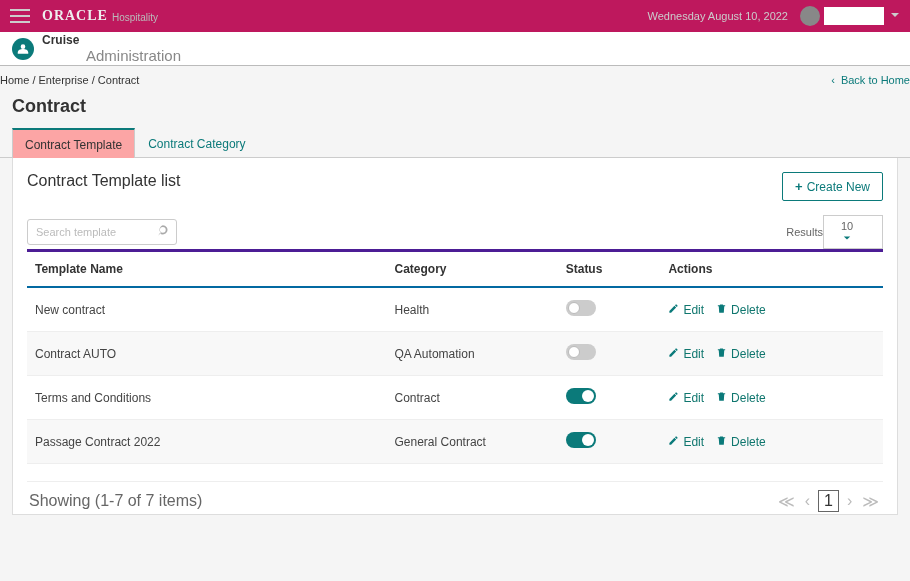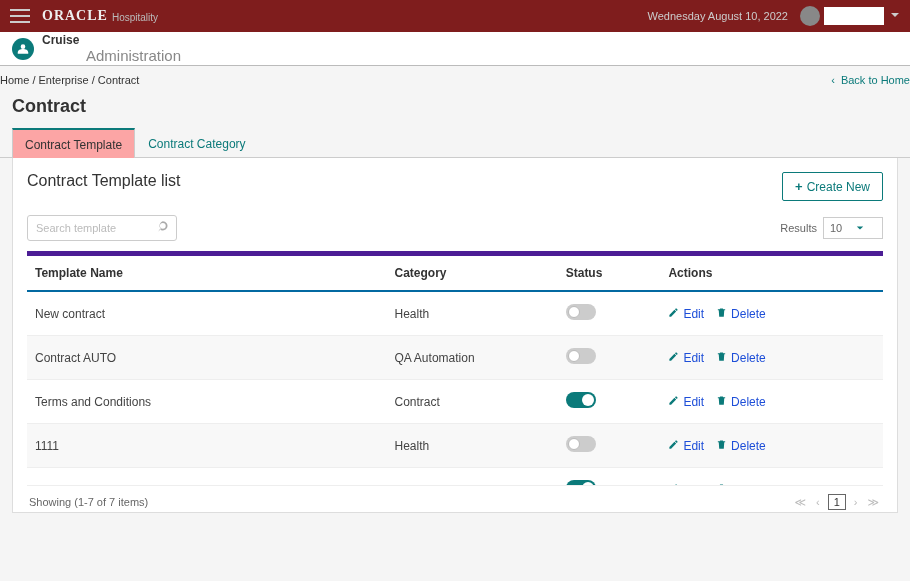--- a/index.html
+++ b/index.html
@@ -1,19 +1,19 @@
 <!DOCTYPE html>
 <html><head>
   <meta charset="utf-8">
   <style>
     * { box-sizing: border-box; margin: 0; padding: 0; }
     body { font-family: Arial, Helvetica, sans-serif; font-size: 12px; color: #333; width: 910px; height: 581px; overflow: hidden; background: #f5f5f5; }
     
     
-    .topbar { height: 32px; background: #7f1d1d; display: flex; align-items: center; padding: 0 10px; color: #ccc; }
+    .topbar { height: 32px; background: #be185d; display: flex; align-items: center; padding: 0 10px; color: #ccc; }
     .hamburger { width: 20px; height: 14px; display: flex; flex-direction: column; justify-content: space-between; cursor: pointer; margin-right: 12px; }
     .hamburger span { height: 2px; background: #ccc; }
     .brand-logo { font-family: Georgia, serif; font-weight: bold; font-size: 14px; color: #eee; letter-spacing: 1px; }
     .brand-sub { font-size: 10px; color: #bbb; margin-left: 4px; position: relative; top: 1px; }
     .topbar-spacer { flex: 1; }
     .date-text { font-size: 11px; color: #ccc; margin-right: 12px; }
     .avatar { width: 20px; height: 20px; border-radius: 50%; background: #888; margin-right: 4px; }
     .user-name { background: #fff; width: 60px; height: 18px; margin-right: 6px; }
     .user-caret svg { fill: #ccc; }
     
@@ -40,51 +40,51 @@
     .tab { padding: 8px 12px 6px; font-size: 12px; color: #0b7a7a; cursor:pointer; border:1px solid transparent; border-bottom:none; position:relative; top:1px; }
     .tab.active { background: #fca5a5; border-color:#ccc; border-top:2px solid #0b7a7a; color:#333; }
     
     
     .panel { background:#fff; margin: 0 12px; border:1px solid #ddd; border-top:none; padding: 14px 14px 2px; position:relative; }
     .panel-header { display:flex; justify-content:space-between; margin-bottom: 14px; }
     .panel-title { font-size: 16px; color:#333; }
     .btn-create { border:1px solid #0b7a7a; background:#fff; color:#0b7a7a; padding:6px 12px; font-size:12px; cursor:pointer; border-radius:2px; display:flex; align-items:center; gap:4px; }
     .btn-create .plus { font-size:13px; font-weight:bold; }
     
-    .filter-row { display:flex; justify-content:space-between; align-items:center; padding-bottom:10px; border-bottom:5px solid #4c1d95; margin-bottom:0; }
+    .filter-row { display:flex; justify-content:space-between; align-items:center; border-bottom:3px solid #4c1d95; margin-bottom:0; }
     .search-wrap { position:relative; }
     .search-input { width:150px; padding:4px 24px 4px 8px; border:1px solid #ccc; border-radius:3px; font-size:11px; height:26px; }
     .search-input::placeholder { color:#bbb; }
     .search-icon-pos { position:absolute; right:6px; top:5px; }
     .search-icon-pos svg { width:14px; height:14px; fill:#aaa; }
-    .results-wrap { display:flex; align-items:center; gap:6px; font-size:11px; color:#666;justify-content:space-between; }
-    .results-select { border:1px solid #ccc; padding:4px 18px 4px 6px; font-size:11px; position:relative; background:#fff; cursor:pointer; width:60px; display:flex; justify-content:space-between; align-items:center; }
+    .results-wrap { display:flex; align-items:center; font-size:11px; color:#666;justify-content:space-between; }
+    .results-select { border:1px solid #ccc; padding:4px 18px 4px 6px; font-size:11px; position:relative; background:#fff; cursor:pointer; width:60px; display:flex; justify-content:space-between; align-items:center;flex-direction:column; }
     .results-select .caret svg { fill:#0b7a7a; }
     
     
     .table-scroll { height: 230px; overflow-y:auto; border-bottom:1px solid #eee; }
     table { width:100%; border-collapse:collapse; font-size:12px; }
     thead th { text-align:left; padding:10px 8px; font-weight:bold; color:#333; border-bottom:2px solid #0369a1; }
     tbody td { padding:12px 8px; color:#444; border-bottom:1px solid #eee; }
     tbody tr:nth-child(even) { background:#f8f8f8; }
     .col-name { width:42%; }
     .col-cat { width:20%; }
     .col-status { width:12%; }
     .col-actions { width:26%; }
     
     .toggle { width:30px; height:16px; border-radius:8px; background:#ccc; position:relative; display:inline-block; }
     .toggle::after { content:''; width:12px; height:12px; background:#fff; border-radius:50%; position:absolute; top:2px; left:2px; border:1px solid #bbb; box-sizing:border-box; }
     .toggle.on { background:#0b7a7a; }
     .toggle.on::after { left:auto; right:2px; border:none; }
     
-    .action-link { color:#1d4ed8; text-decoration:none; margin-right:12px; display:inline-flex; align-items:center; gap:4px; cursor:pointer; }
+    .action-link { color:#0f766e; text-decoration:none; margin-right:12px; display:inline-flex; align-items:center; gap:4px; cursor:pointer; }
     .action-link svg { width:11px; height:11px; fill:#0b7a7a; }
     
     
-    .footer-row { display:flex; justify-content:space-between; align-items:center; margin-top:4px; font-size:11px; color:#666; padding:4px 2px 0; }
+    .footer-row { display:flex; justify-content:space-between; align-items:center; margin-top:4px; font-size:16px; color:#666; padding:4px 2px 0; }
     .pager { display:flex; align-items:center; gap:6px; }
     .pager span { color:#bbb; cursor:default; padding:0 2px; }
     .pager .page-current { border:1px solid #666; color:#333; padding:1px 5px; }
     
     
     .table-scroll::-webkit-scrollbar { width:8px; }
     .table-scroll::-webkit-scrollbar-thumb { background:#bbb; border-radius:4px; }
     .table-scroll::-webkit-scrollbar-track { background:#f0f0f0; }
   </style>
 </head>
@@ -228,36 +228,20 @@
                   </svg></span>
                 <span>Edit</span>
               </a><a class="action-link">
                 <span><svg viewBox="0 0 24 24">
                     <path d="M6 7h12l-1 14H7L6 7zm3-4h6l1 2h4v2H4V5h4l1-2z"></path>
                   </svg></span>
                 <span>Delete</span>
               </a></td>
           </tr>
           <tr>
-            <td>1111</td>
-            <td>Health</td>
-            <td><span class="toggle"></span></td>
-            <td><a class="action-link">
-                <span><svg viewBox="0 0 24 24">
-                    <path d="M3 17.25V21h3.75L17.81 9.94l-3.75-3.75L3 17.25zM20.71 7.04a1 1 0 0 0 0-1.41l-2.34-2.34a1 1 0 0 0-1.41 0l-1.83 1.83 3.75 3.75 1.83-1.83z"></path>
-                  </svg></span>
-                <span>Edit</span>
-              </a><a class="action-link">
-                <span><svg viewBox="0 0 24 24">
-                    <path d="M6 7h12l-1 14H7L6 7zm3-4h6l1 2h4v2H4V5h4l1-2z"></path>
-                  </svg></span>
-                <span>Delete</span>
-              </a></td>
-          </tr>
-          <tr>
             <td>Passage Contract 2022</td>
             <td>General Contract</td>
             <td><span class="toggle on"></span></td>
             <td><a class="action-link">
                 <span><svg viewBox="0 0 24 24">
                     <path d="M3 17.25V21h3.75L17.81 9.94l-3.75-3.75L3 17.25zM20.71 7.04a1 1 0 0 0 0-1.41l-2.34-2.34a1 1 0 0 0-1.41 0l-1.83 1.83 3.75 3.75 1.83-1.83z"></path>
                   </svg></span>
                 <span>Edit</span>
               </a><a class="action-link">
                 <span><svg viewBox="0 0 24 24">

